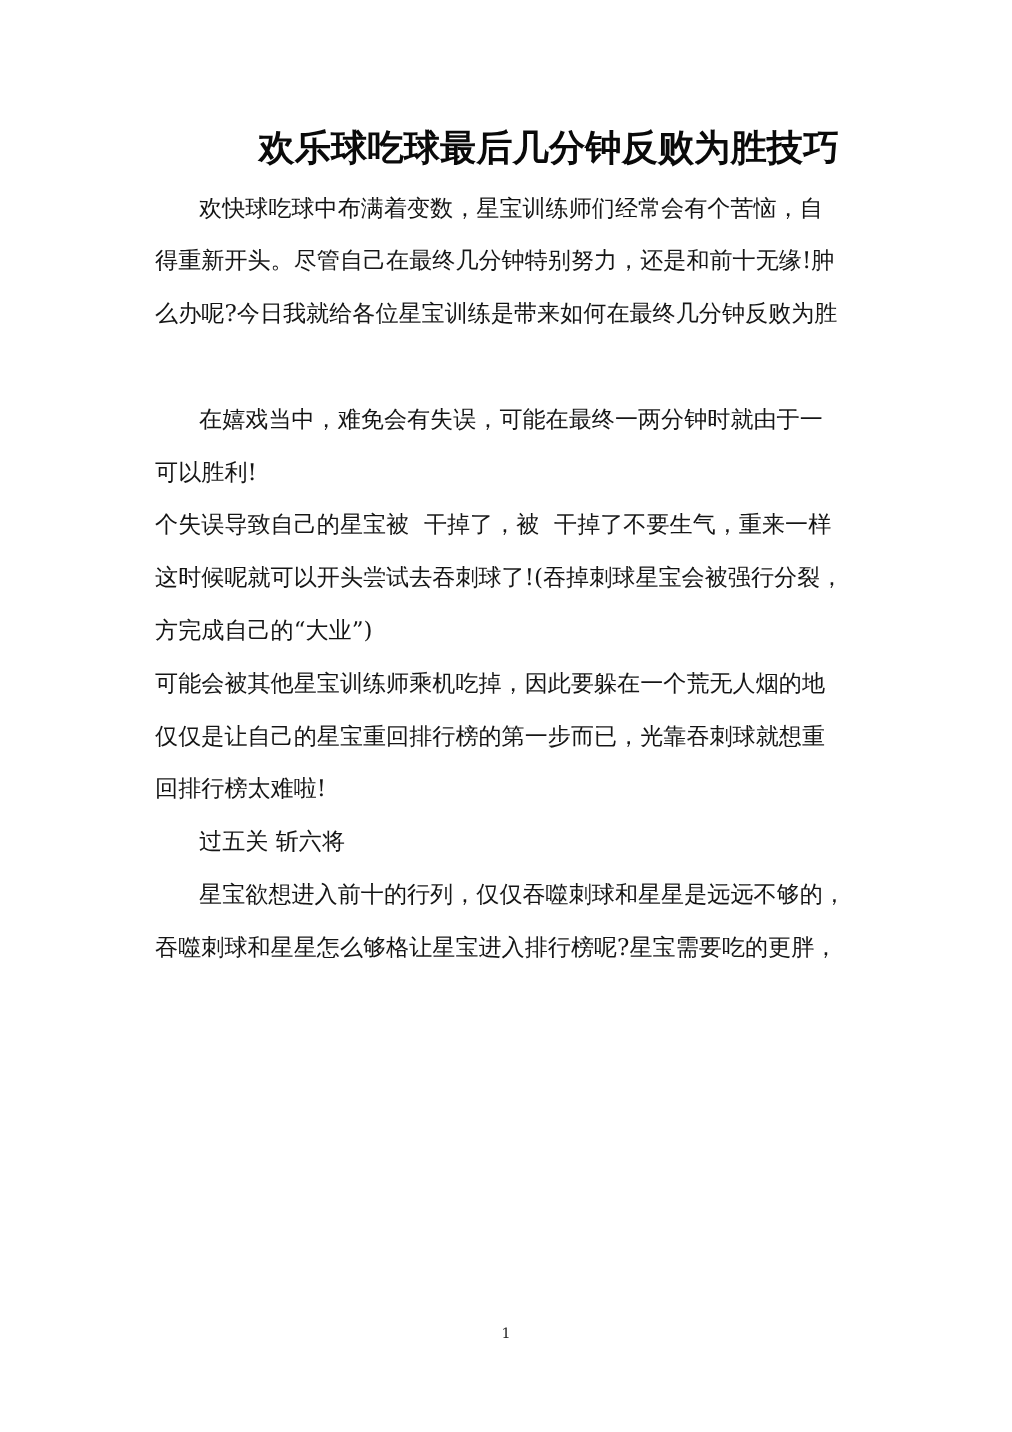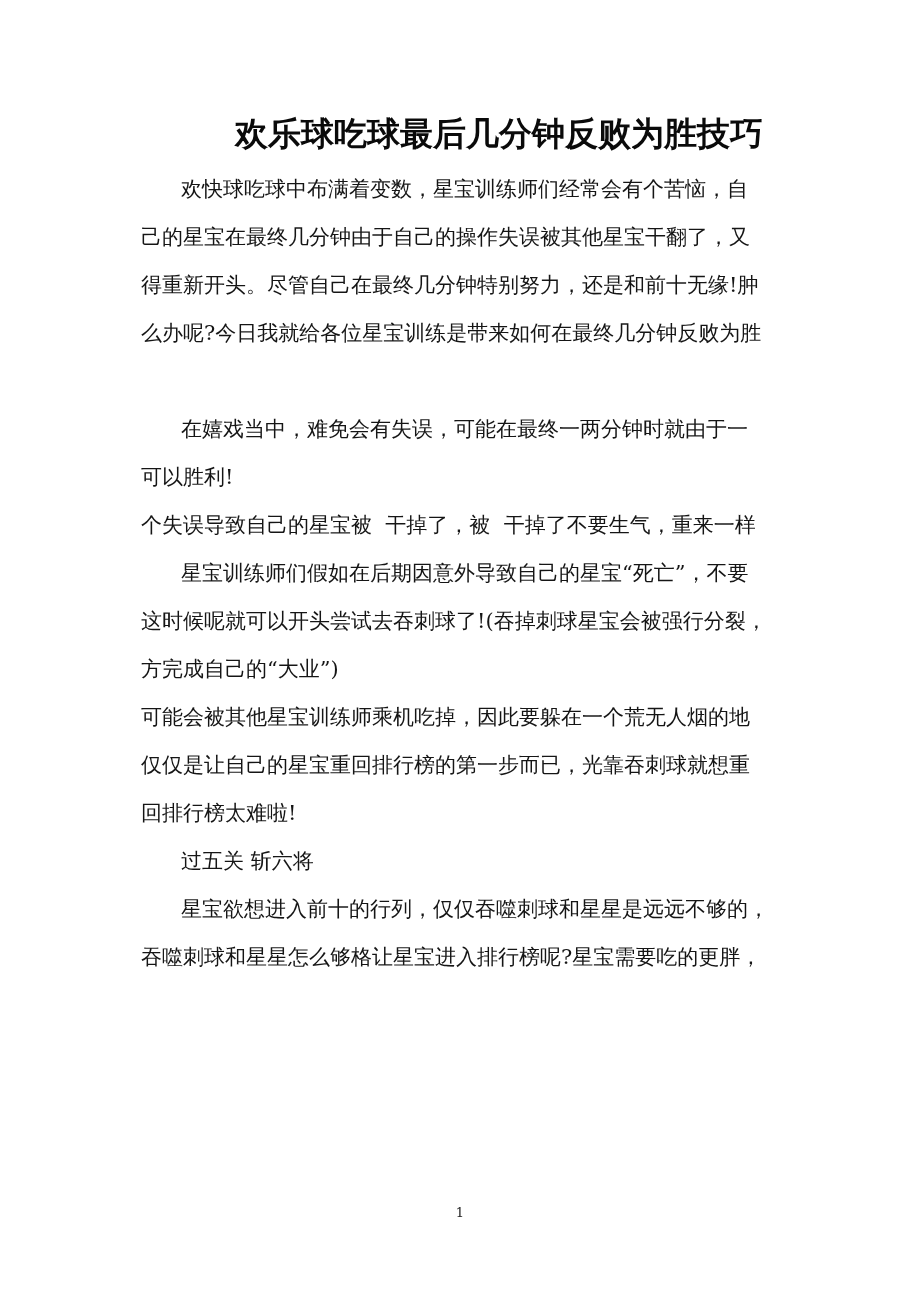--- a/index.html
+++ b/index.html
@@ -67,31 +67,29 @@
   </style>
 </head>
 <body>
 
 <div class="page">
   <h1 class="title">欢乐球吃球最后几分钟反败为胜技巧</h1>
 
   <div class="body">
 
     <span class="line indent">欢快球吃球中布满着变数，星宝训练师们经常会有个苦恼，自</span>
-    <span class="line">己的星宝在最终几分钟由于自己的操作失误被其他星宝干翻了，又</span>
     <span class="line">得重新开头。尽管自己在最终几分钟特别努力，还是和前十无缘!肿</span>
     <span class="line">么办呢?今日我就给各位星宝训练是带来如何在最终几分钟反败为胜</span>
     <div class="gap"></div>
 
     <span class="line indent">在嬉戏当中，难免会有失误，可能在最终一两分钟时就由于一</span>
     <span class="line">可以胜利!</span>
     <span class="line" style="white-space: pre;">个失误导致自己的星宝被  干掉了，被  干掉了不要生气，重来一样</span>
 
 
-    <span class="line indent">星宝训练师们假如在后期因意外导致自己的星宝“死亡”，不要</span>
     <span class="line">这时候呢就可以开头尝试去吞刺球了!(吞掉刺球星宝会被强行分裂，</span>
     <span class="line">方完成自己的“大业”)</span>
     <span class="line">可能会被其他星宝训练师乘机吃掉，因此要躲在一个荒无人烟的地</span>
 
     <span class="line">仅仅是让自己的星宝重回排行榜的第一步而已，光靠吞刺球就想重</span>
     <span class="line">回排行榜太难啦!</span>
 
     <span class="line indent">过五关 斩六将</span>
 
     <span class="line indent">星宝欲想进入前十的行列，仅仅吞噬刺球和星星是远远不够的，</span>

